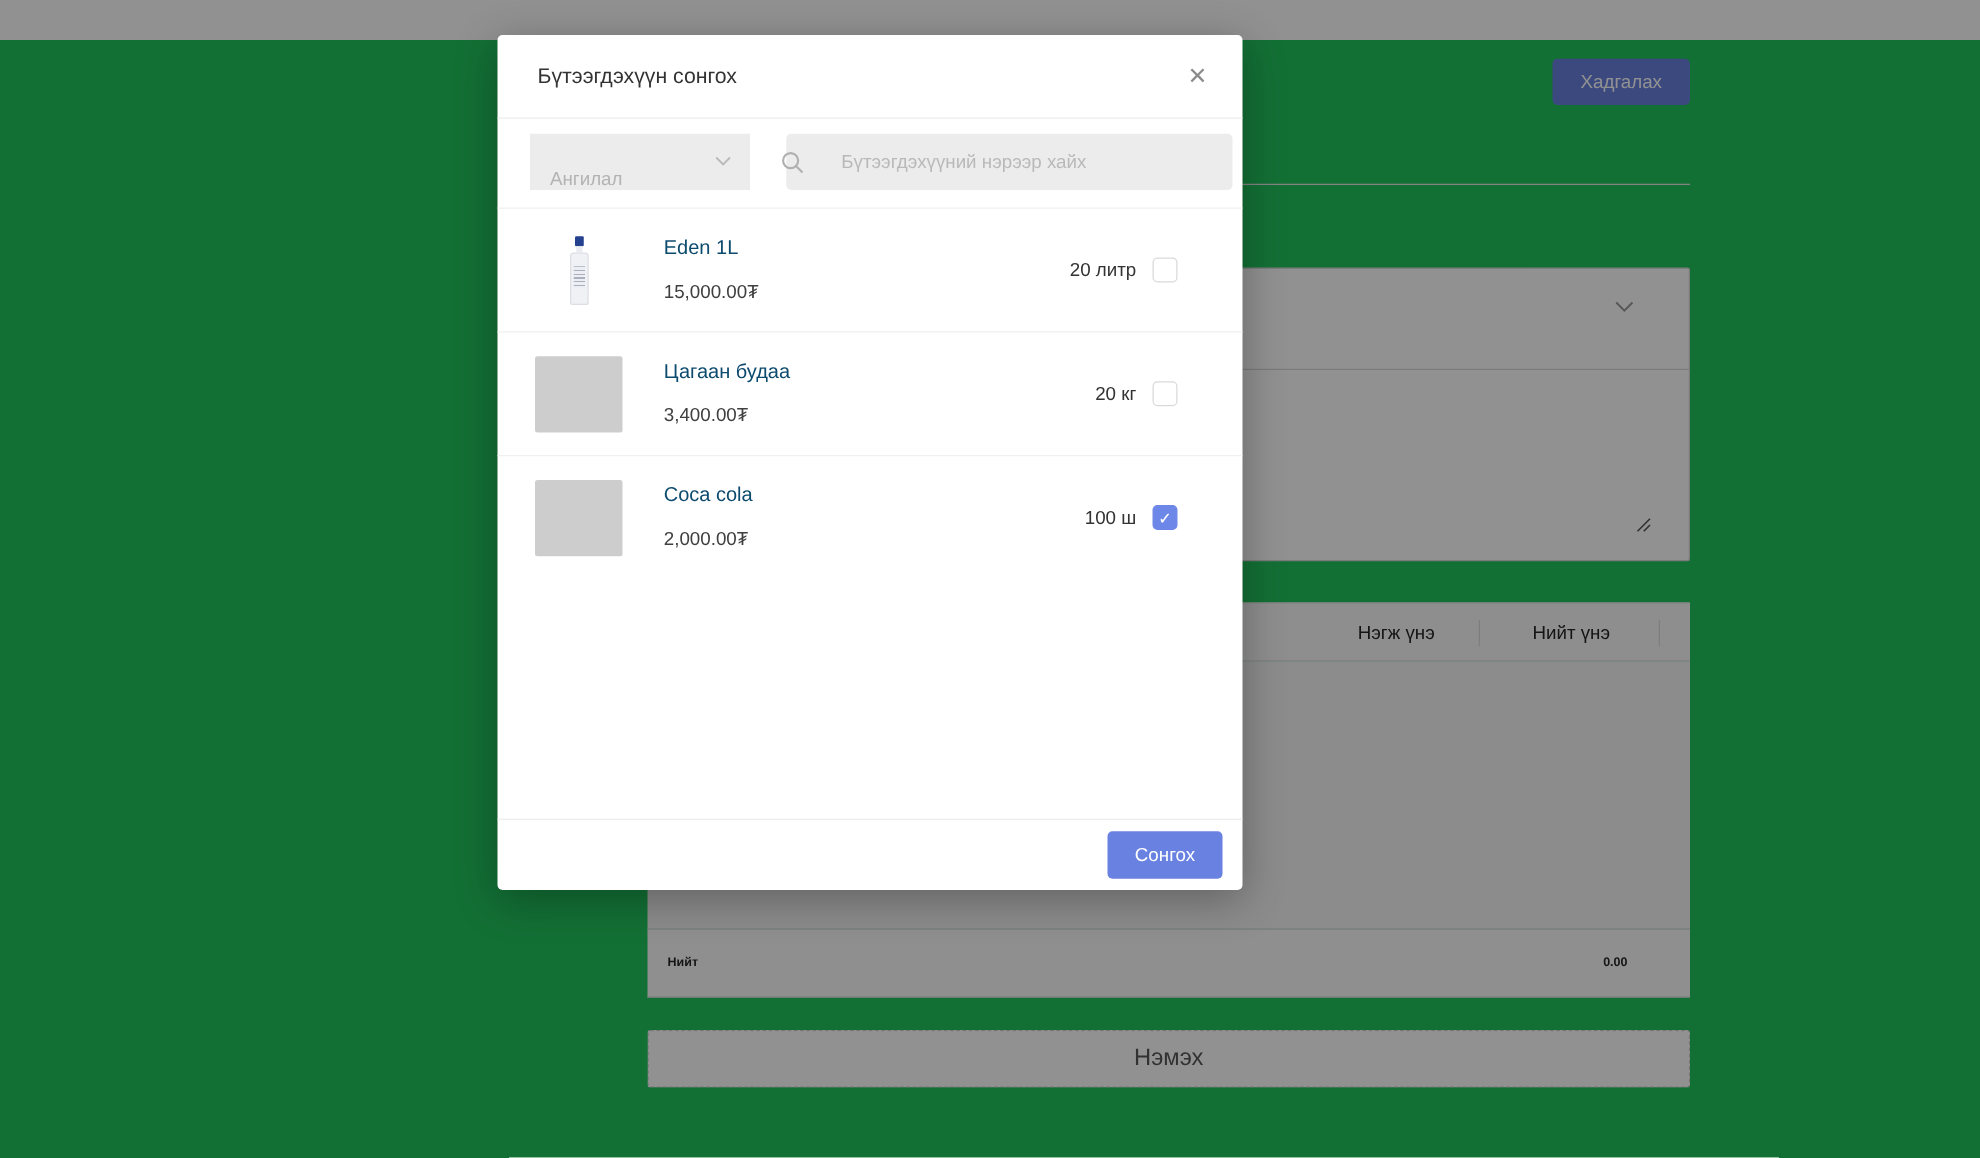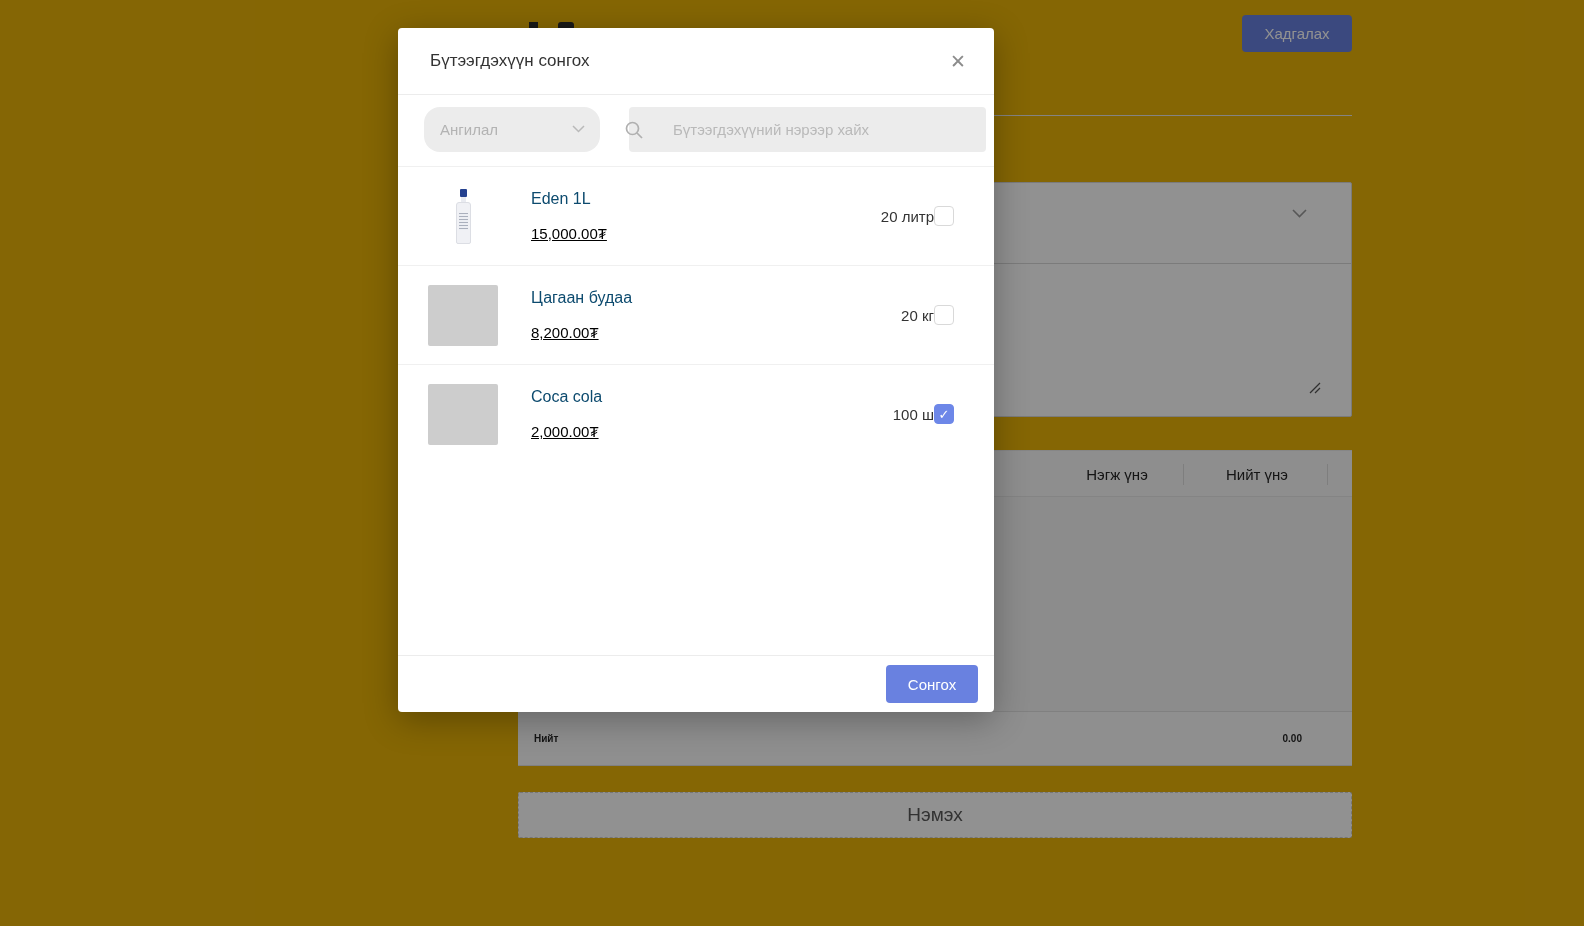--- a/index.html
+++ b/index.html
@@ -1,21 +1,21 @@
 <!DOCTYPE html>
 <html><head>
 <meta charset="utf-8">
 <style>
   * { margin:0; padding:0; box-sizing:border-box; }
   html,body { width:1584px; height:926px; overflow:hidden;
     font-family:"Liberation Sans","DejaVu Sans",sans-serif; background:#fff; }
   .stage { position:relative; width:1584px; height:926px; background:#fff; }
 
   
-  .bg-page { position:absolute; inset:0; background:#eab308; }
+  .bg-page { position:absolute; inset:0; background:#22c55e;margin-top:32px; }
   .btn-primary {
     position:absolute; left:1242px; top:15px; width:110px; height:37px;
     background:#6981e0; color:#fff; font-size:15px; border:none; border-radius:4px;
     display:flex; align-items:center; justify-content:center; cursor:pointer;
   }
   .bg-title-fragment { position:absolute; top:22px; height:6px; background:#2b2b2b; }
   .frag-a { left:529px; width:9px; }
   .frag-b { left:558px; width:16px; border-radius:3px 3px 0 0; }
   .bg-divider { position:absolute; left:518px; top:115px; width:834px; height:1px; background:#e9e9e9; }
 
@@ -54,42 +54,42 @@
     display:flex; flex-direction:column; }
   .modal-header { position:relative; height:67px; border-bottom:1px solid #ececec;
     display:flex; align-items:center; padding:0 32px; }
   .modal-title { font-size:17px; color:#333; }
   .modal-close { position:absolute; right:24px; top:22px; width:24px; height:24px;
     background:none; border:none; color:#8c8c8c; font-size:19px; line-height:24px;
     cursor:pointer; text-align:center; }
 
   .filter-row { display:flex; gap:11px; padding:12px 26px 0 26px; }
   .category-select { position:relative; width:176px; height:45px; background:#ececec;
-    border-radius:16px; display:flex; align-items:center; padding:0 16px;
+    border-radius:0; display:flex; align-items:flex-end; padding:0 16px;
     color:#b3b3b3; font-size:15px; cursor:pointer; }
   .category-select .chevron { position:absolute; right:15px; top:18px; }
   .search-box { position:relative; flex:1; height:45px; }
   .search-box input { width:100%; height:45px; background:#ececec; border:none; outline:none;
     border-radius:4px; padding:0 14px 0 44px; font-size:15px; color:#555;
     font-family:"Liberation Sans","DejaVu Sans",sans-serif;margin-left:18px; }
   .search-box input::placeholder { color:#b9b9b9; opacity:1; }
   .search-icon { position:absolute; left:13px; top:13px; }
 
   .product-list { margin-top:14px; }
   .product-row { position:relative; height:99px; border-top:1px solid #f0f0f0;
     display:flex; align-items:center; padding:0 40px 0 30px; cursor:pointer; }
   .product-img { width:70px; height:61px; border-radius:2px; flex:0 0 auto;
     display:flex; align-items:flex-end; justify-content:center; }
   .product-img.placeholder { background:#cdcdcd; }
   .product-img.photo { background:#fff; }
   .product-text { margin-left:33px; }
   .product-name { font-size:16px; color:#0c4a6e; }
-  .product-price { font-size:15px; color:#000000; margin-top:17px;text-decoration:underline; }
-  .product-right { position:absolute; right:40px; top:0; height:100%;
-    display:flex; align-items:center; }
+  .product-price { font-size:15px; color:#404040; margin-top:17px; }
+  .product-right { position:absolute; right:52px; top:0; height:100%;
+    display:flex; align-items:center; gap:13px; }
   .product-qty { font-size:15px; color:#333; }
   .checkbox { width:20px; height:20px; border:1px solid #d9d9d9; border-radius:4px;
     background:#fff; display:flex; align-items:center; justify-content:center; cursor:pointer; }
   .checkbox .check { display:none; color:#fff; font-size:13px; font-weight:700; line-height:1; }
   .checkbox.checked { background:#6d87e8; border-color:#6d87e8; }
   .checkbox.checked .check { display:block; }
 
   
   .bottle { width:15px; height:55px; position:relative; margin-bottom:3px; }
   .bottle .cap { width:7px; height:8px; background:#24418f; margin:0 auto; border-radius:1px; }
@@ -202,21 +202,21 @@
           <span class="checkbox">
             
           </span>
         </div>
       </div>
 
       <div class="product-row">
         <div class="product-img placeholder"></div>
         <div class="product-text">
           <div class="product-name">Цагаан будаа</div>
-          <div class="product-price">8,200.00₮</div>
+          <div class="product-price">3,400.00₮</div>
         </div>
         <div class="product-right">
           <span class="product-qty">20 кг</span>
           <span class="checkbox">
             
           </span>
         </div>
       </div>
 
       <div class="product-row">

